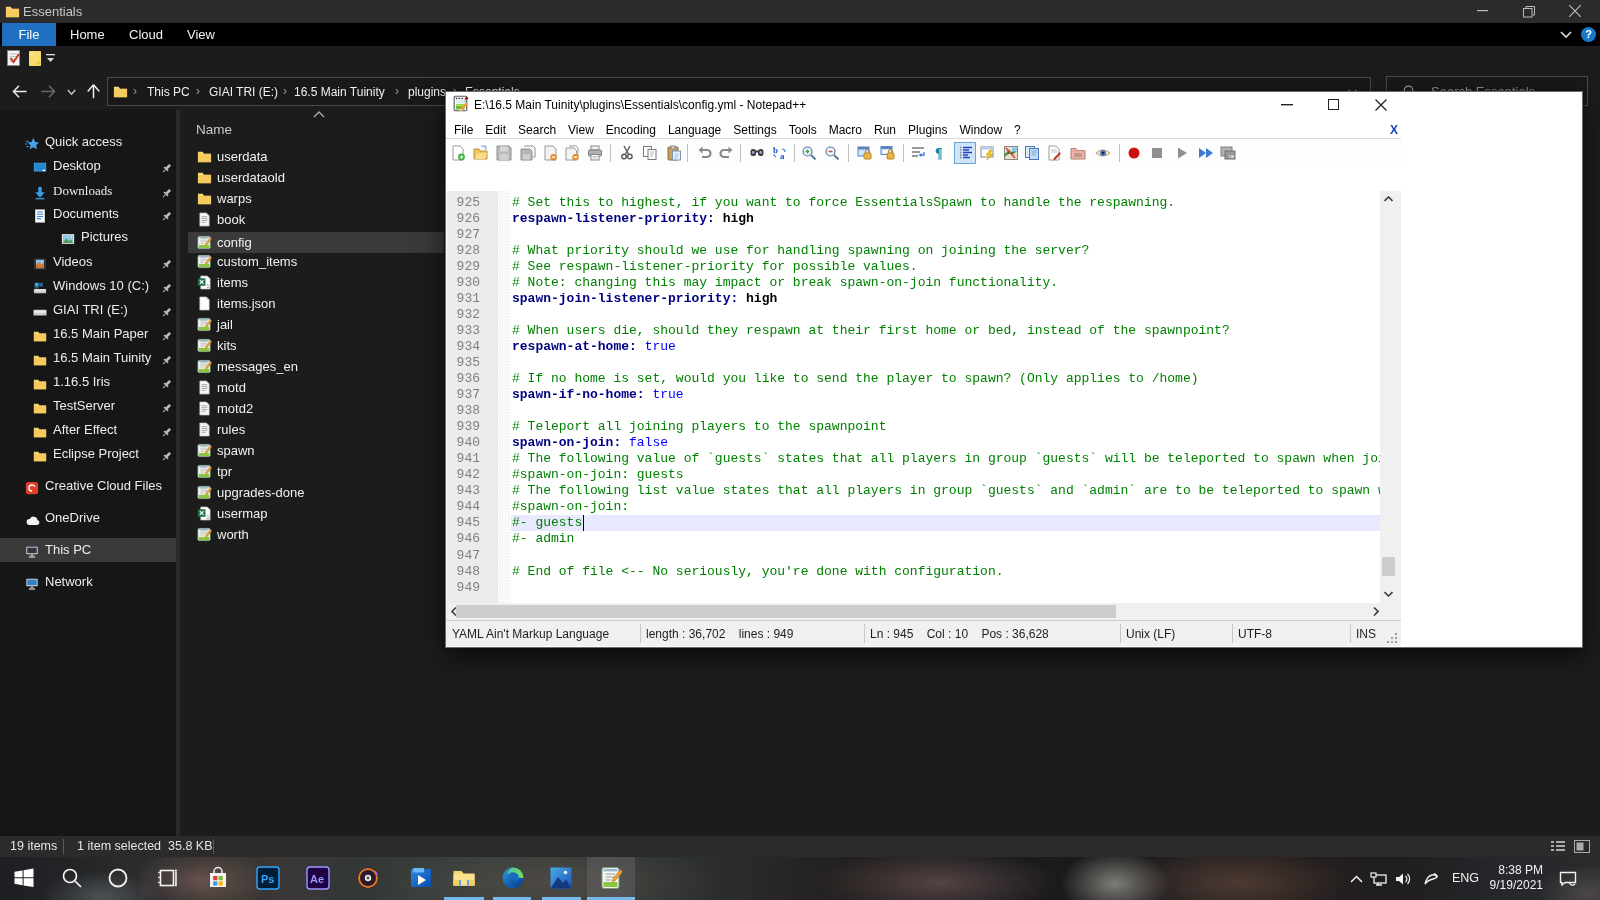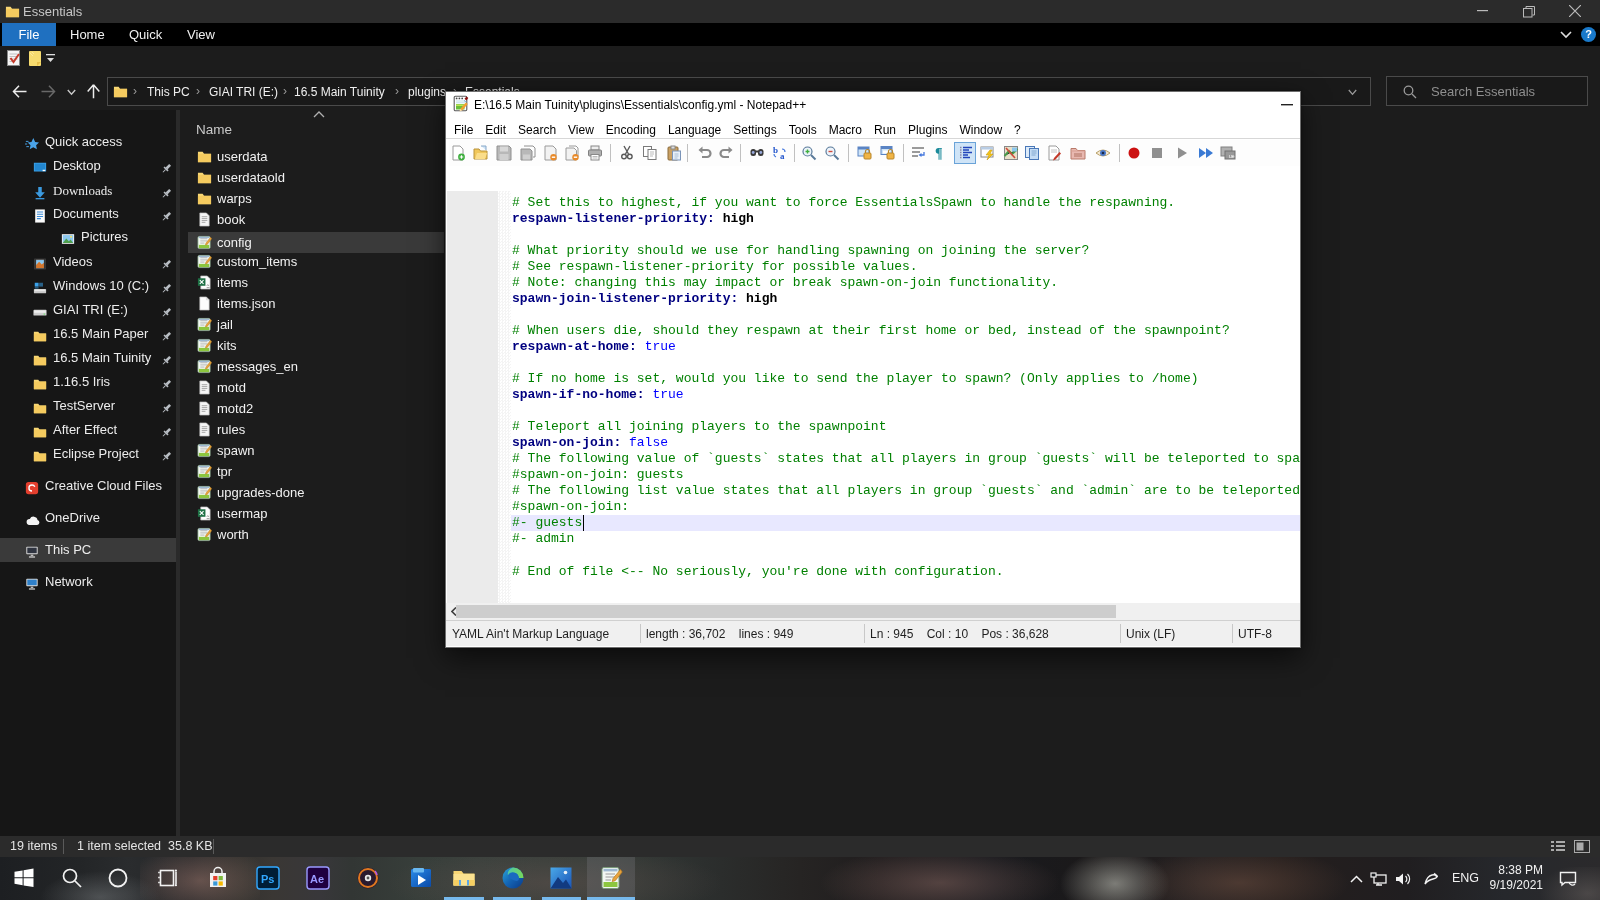--- a/index.html
+++ b/index.html
@@ -27,21 +27,21 @@
   .side-row .ic2 { position:absolute; left:25px; top:5px; width:14px; height:14px; }
   .pin { position:absolute; left:160px; top:5px; width:13px; height:13px; }
 
   
   .f-row { position:absolute; left:188px; width:1410px; height:21px; color:#f1f1f1; font-size:13px; line-height:21px; }
   .f-row .fic { position:absolute; left:9px; top:3px; width:15px; height:15px; }
   .f-row .fname { position:absolute; left:29px; top:0; white-space:nowrap; }
   .f-sel { background:#3a3a3a; width:256px !important; }
 
   
-  #npp { left:445px; top:91px; width:856px; height:557px; background:#fff; overflow:hidden;
+  #npp { left:445px; top:91px; width:1138px; height:557px; background:#fff; overflow:hidden;
          border:1px solid #6e6e6e; box-shadow:0 10px 26px rgba(0,0,0,.6), 0 0 2px rgba(0,0,0,.5); }
   #npp-title { left:0; top:0; width:955px; height:26px; background:#fff; }
   #npp-menu { left:0; top:26px; width:955px; height:21px; background:#fff; border-bottom:1px solid #d7d7d7; }
   #npp-toolbar { left:3px; top:48px; width:952px; height:26px; background:#fdfdfd; }
   #npp-tabs { left:0; top:74px; width:955px; height:25px; background:#ececec; border-bottom:1px solid #b5b5b5;}
   #npp-edit { left:0; top:99px; width:955px; height:412px; background:#fff; overflow:hidden; }
   #npp-hscroll { left:0; top:511px; width:955px; height:17px; background:#f0f0f0; }
   #npp-status { left:0; top:528px; width:955px; height:26px; background:#f0f0f0; border-top:1px solid #d0d0d0; color:#1e1e1e; font-size:12px; }
 
   .npp-menu-item { display:inline-block; padding:5px 6px 0 6px; font-size:12px; color:#000; }
@@ -90,21 +90,21 @@
       <path d="M3 2.5 V0.5 H11.5 V9 H9.5" fill="none" stroke="#bbb"></path>
     </svg>
     <svg class="abs" style="left:1569px;top:5px" width="12" height="12" viewBox="0 0 12 12">
       <path d="M0 0 L12 12 M12 0 L0 12" stroke="#bbb" stroke-width="1.2"></path>
     </svg>
   </div>
 
   <div class="abs" id="exp-ribbonrow">
     <div class="abs" style="left:2px;top:0;width:54px;height:23px;background:#1f70c0;color:#fff;font-size:13px;text-align:center;line-height:23px;">File</div>
     <span class="abs ribbon-tab" style="left:70px;top:4px;">Home</span>
-    <span class="abs ribbon-tab" style="left:129px;top:4px;">Quick</span>
+    <span class="abs ribbon-tab" style="left:129px;top:4px;">Cloud</span>
     <span class="abs ribbon-tab" style="left:187px;top:4px;">View</span>
     <svg class="abs" style="left:1560px;top:8px" width="12" height="8" viewBox="0 0 12 8">
         <path d="M1 1 L6 6 L11 1" fill="none" stroke="#ddd" stroke-width="1.6"></path>
       </svg>
     <div class="abs" style="left:1581px;top:4px;width:15px;height:15px;border-radius:50%;background:#1979ca;color:#fff;font-size:11px;font-weight:bold;text-align:center;line-height:15px;">?</div>
   </div>
 
   <div class="abs" id="exp-qat">
     <svg class="abs" style="left:7px;top:4px" width="13" height="17" viewBox="0 0 13 17">
       <rect x="0.5" y="0.5" width="12" height="15" fill="#f5f5f5" stroke="#888"></rect>
@@ -788,20 +788,45 @@
             <rect x="1" y="2" width="11" height="9" fill="#b0b0b0" stroke="#808080"></rect>
             <rect x="5" y="6" width="10" height="8" fill="#989898" stroke="#707070"></rect>
             <text x="9" y="12.5" font-size="5" fill="#fff" font-family="Liberation Sans">ue</text>
           </svg></div>
       </div>
 
     <div class="abs" id="npp-edit">
       <div id="gutter"></div>
       <div id="foldcol"></div>
       <div id="curline"></div>
+      <pre class="code" id="lnums">925
+926
+927
+928
+929
+930
+931
+932
+933
+934
+935
+936
+937
+938
+939
+940
+941
+942
+943
+944
+945
+946
+947
+948
+949</pre>
       <pre class="code" id="ctext"><span class="cmt"># Set this to highest, if you want to force EssentialsSpawn to handle the respawning.</span>
 <span class="key">respawn-listener-priority:</span><span class="blk"> high</span>
 
 <span class="cmt"># What priority should we use for handling spawning on joining the server?</span>
 <span class="cmt"># See respawn-listener-priority for possible values.</span>
 <span class="cmt"># Note: changing this may impact or break spawn-on-join functionality.</span>
 <span class="key">spawn-join-listener-priority:</span><span class="blk"> high</span>
 
 <span class="cmt"># When users die, should they respawn at their first home or bed, instead of the spawnpoint?</span>
 <span class="key">respawn-at-home:</span><span class="kw"> true</span>

